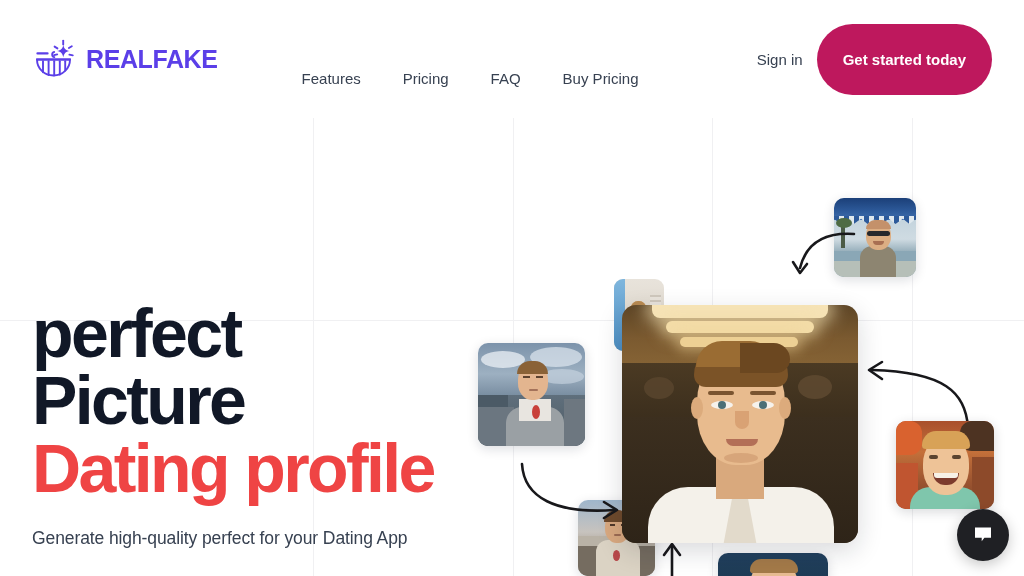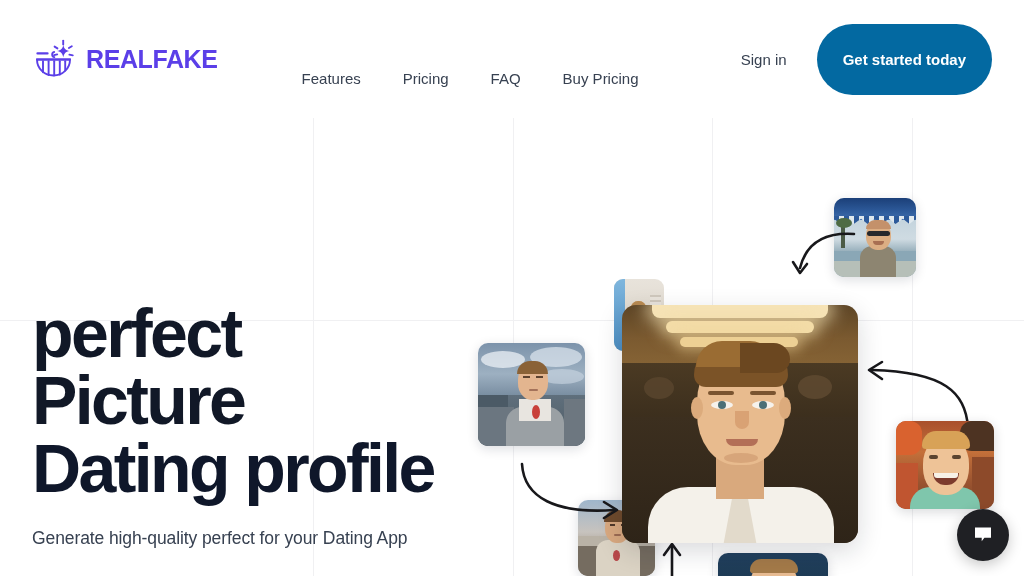--- a/index.html
+++ b/index.html
@@ -95,31 +95,31 @@
     text-decoration: none;
     white-space: nowrap;
     cursor: pointer;
     margin-top: 39px;
   }
 
   .nav-right {
     margin-left: auto;
     display: flex;
     align-items: center;
-    gap: 30px;
+    gap: 14px;
   }
   .signin {
     font-size: 15px;
     color: #374151;
     text-decoration: none;
     cursor: pointer;
     white-space: nowrap;
   }
   .cta {
-    background: #0369a1;
+    background: #be185d;
     color: #ffffff;
     border: none;
     border-radius: 999px;
     font-family: inherit;
     font-size: 15px;
     font-weight: bold;
     padding: 27px 26px;
     cursor: pointer;
     white-space: nowrap;
   }
@@ -133,21 +133,21 @@
     z-index: 20;
   }
   .headline {
     font-size: 68px;
     line-height: 0.99;
     font-weight: bold;
     letter-spacing: -2.6px;
     color: #111827;
   }
   .headline .line { display: block; }
-  .headline .accent { color: #0f172a; }
+  .headline .accent { color: #ef4444; }
 
   .subcopy {
     margin-top: 24px;
     font-size: 17.5px;
     line-height: 1.45;
     color: #374151;
     letter-spacing: -0.1px;
   }
 
   

